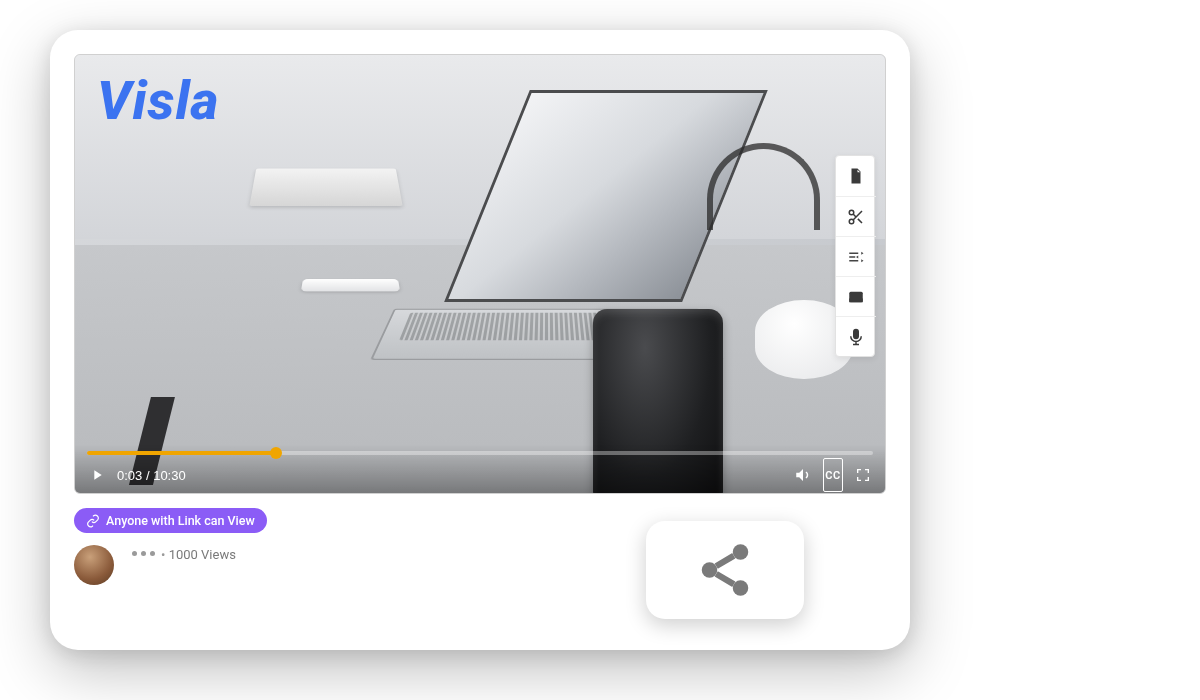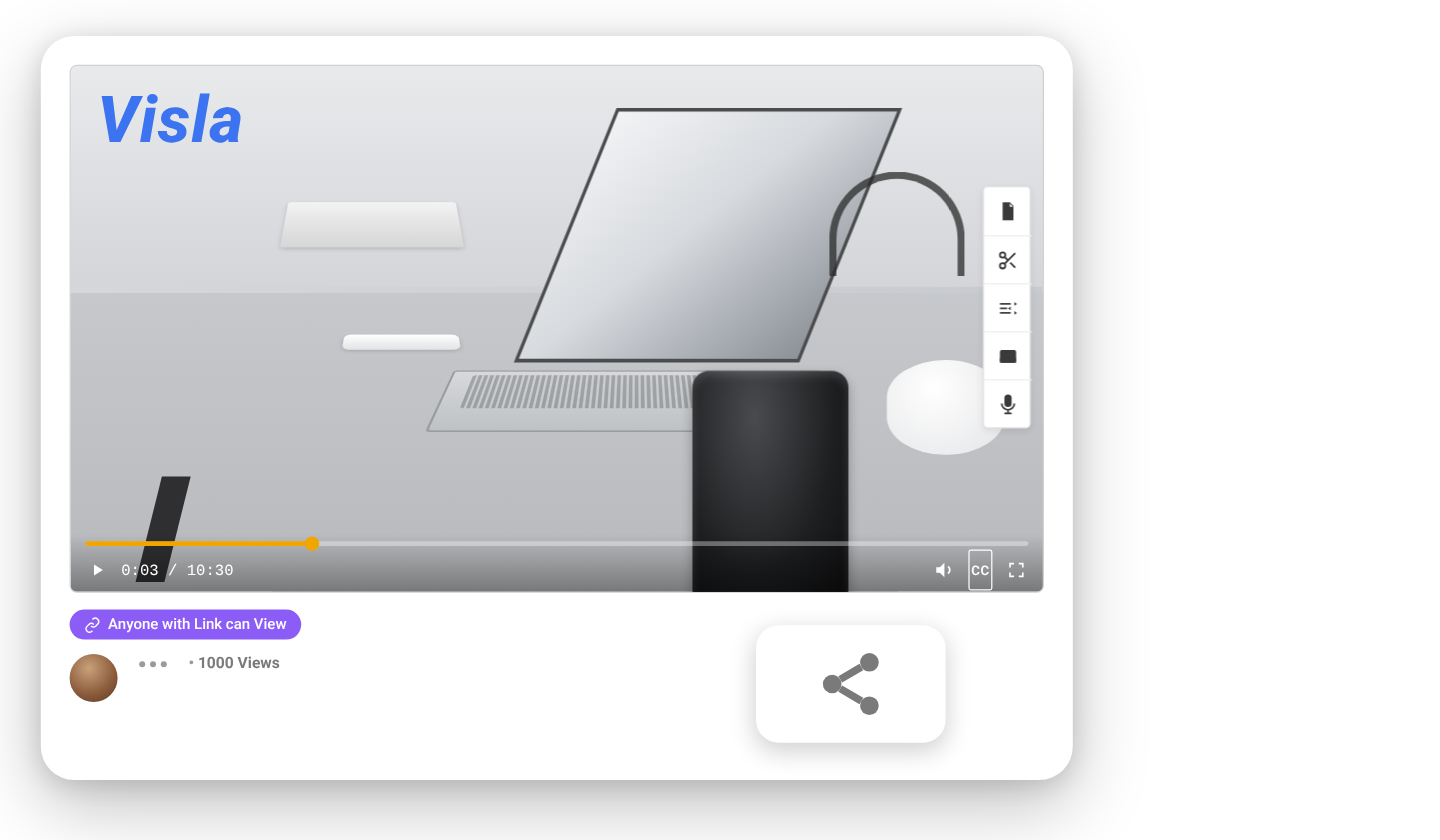--- a/index.html
+++ b/index.html
@@ -5,21 +5,21 @@
   * { box-sizing: border-box; margin: 0; padding: 0; }
   body {
     font-family: -apple-system, BlinkMacSystemFont, "Segoe UI", Roboto, Helvetica, Arial, sans-serif;
     background: #fff;
     width: 1200px;
     height: 700px;
     position: relative;
   }
   .card {
     position: absolute;
-    left: 34px;
+    left: 50px;
     top: 30px;
     width: 860px;
     height: 620px;
     background: #fff;
     border-radius: 28px;
     box-shadow: 0 20px 60px rgba(0,0,0,0.25), 0 4px 20px rgba(0,0,0,0.12);
     padding: 24px 24px 20px 24px;
   }
   .video-player {
     position: relative;
@@ -148,21 +148,21 @@
     margin-left: -6px;
     border-radius: 50%; background: #f0a500;
   }
   .ctrl-row {
     position: absolute; left: 12px; right: 12px; bottom: 6px; height: 24px;
     display: flex; align-items: center; gap: 10px;
   }
   .ctrl-row .spacer { flex: 1; }
   .ctrl-btn { width: 20px; height: 20px; display:flex; align-items:center; justify-content:center; color:#fff; cursor:pointer; font-size:11px; }
   .ctrl-btn.box { border:1.5px solid #fff; border-radius:2px; padding:16px 2px; height:16px; font-weight:600; letter-spacing:.5px; }
-  .time { font-family: Liberation Mono, monospace; }
+  .time { font-family: Liberation Sans, sans-serif; }
 
   .below {
     margin-top: 14px;
   }
   .share-pill {
     display: inline-flex; align-items: center; gap: 6px;
     background: #8b5cf6; color: #fff;
     font-size: 12.5px; font-weight: 500;
     padding: 5px 12px; border-radius: 14px;
     cursor: pointer;
@@ -173,21 +173,21 @@
     margin-top: 12px; display: flex; align-items: flex-start; gap: 12px;
   }
   .avatar {
     width: 40px; height: 40px; border-radius: 50%;
     background: radial-gradient(circle at 40% 30%, #c9a07a 0%, #8a5a3a 60%, #5a3a22 100%);
     flex: none;
   }
   .title-block { flex: 1; }
   .vid-title { font-size: 16px; font-weight: 600; color: #2b2b2b; }
   .vid-desc  { font-size: 13px; color: #8a8a8a; margin-top: 4px; }
-  .right-meta { display:flex; align-items:center; gap:12px; color:#7a7a7a; font-size:13px;font-weight:bold; }
+  .right-meta { display:flex; align-items:flex-end; color:#7a7a7a; font-size:13px; }
   .kebab { display:flex; gap:4px; cursor:pointer; padding:6px; }
   .kebab span { width:5px; height:5px; border-radius:50%; background:#9a9a9a; }
   .views { white-space: nowrap; }
   .views::before { content:"• "; color:#9a9a9a; }
 
   .share-callout {
     position: absolute;
     left: 595px; top: 490px;
     width: 160px; height: 100px;
     background: #fff;

